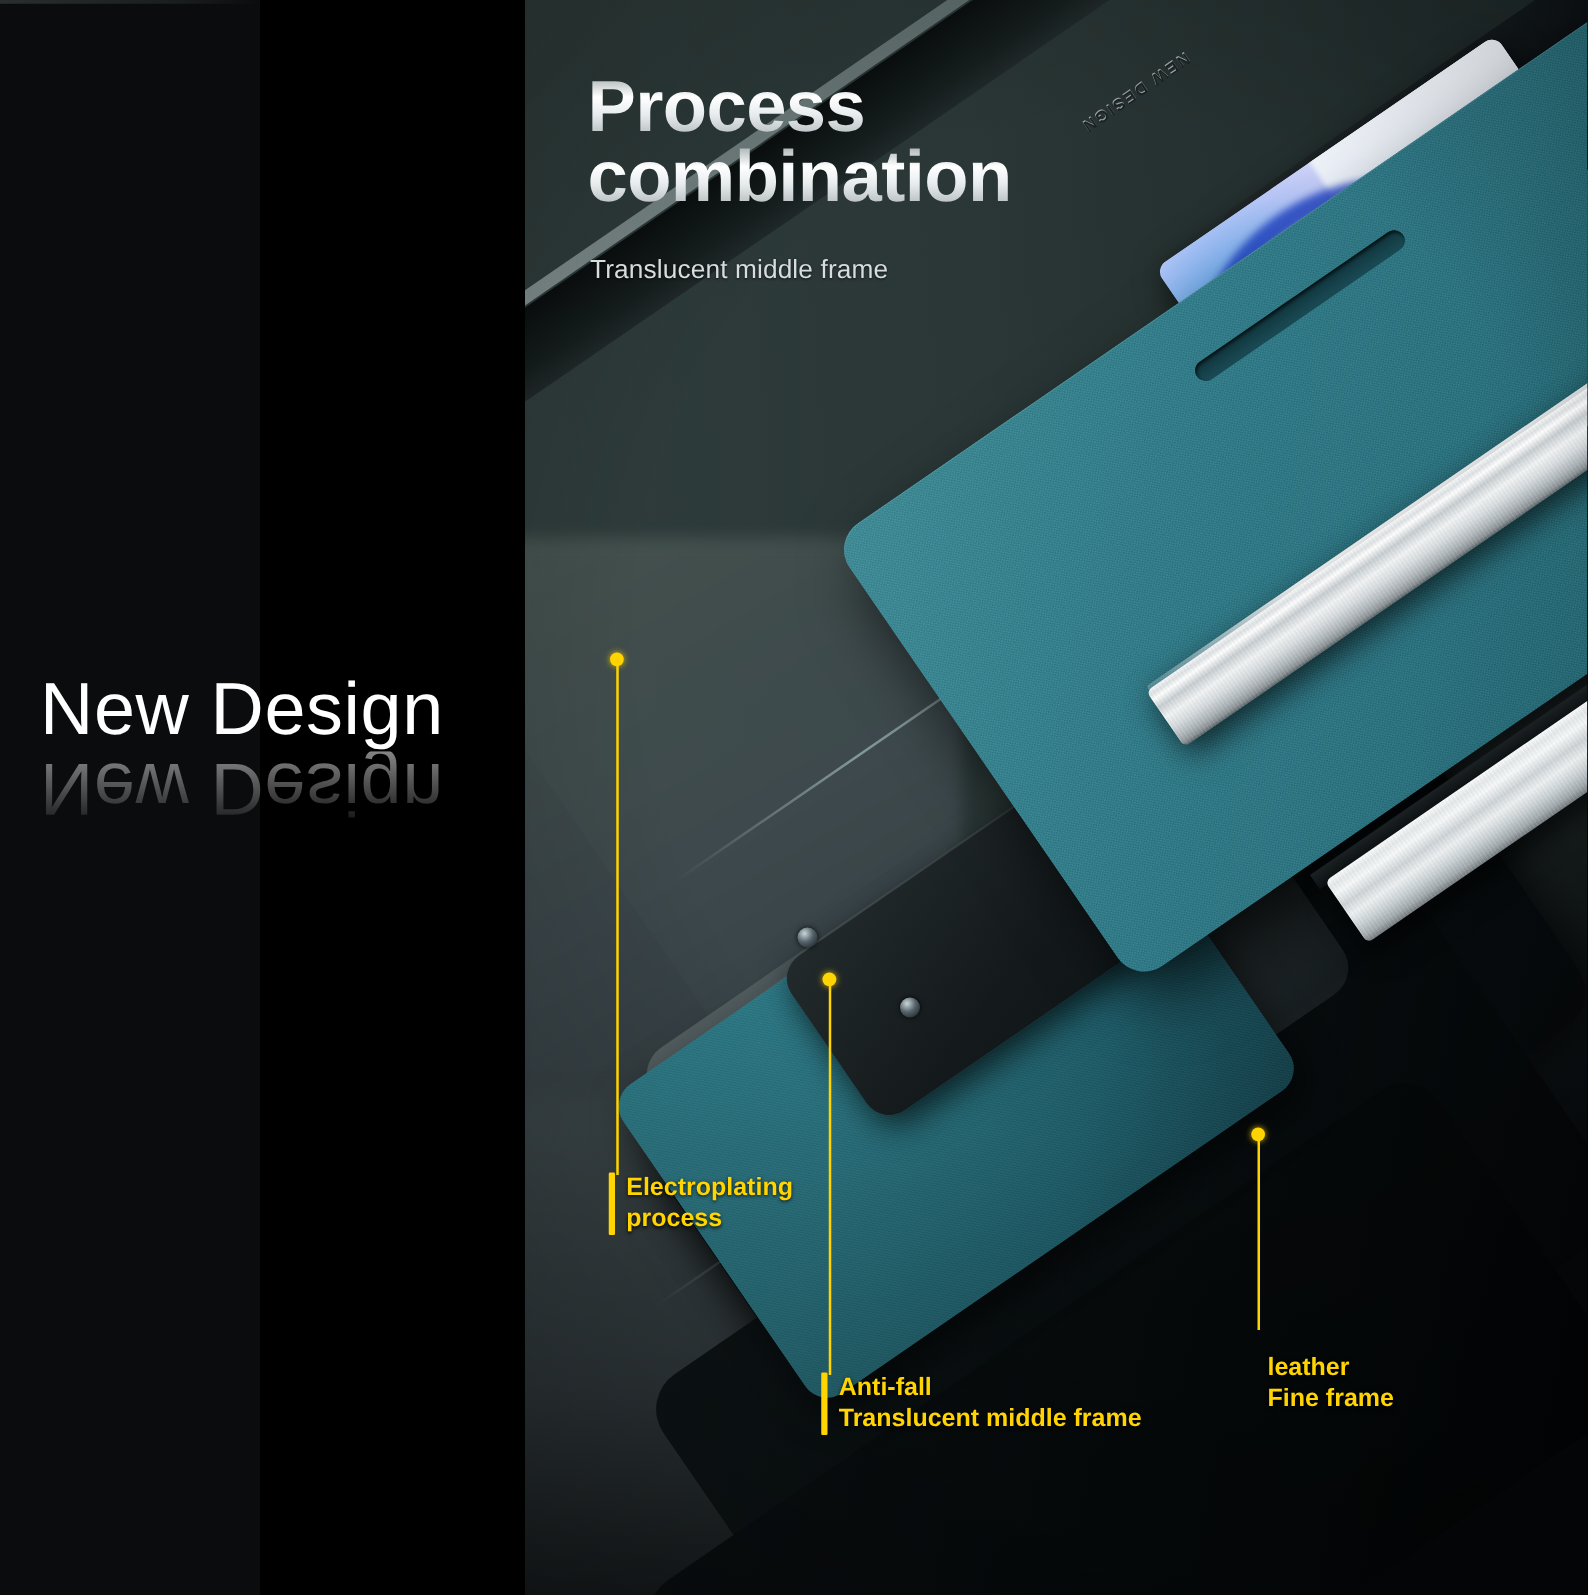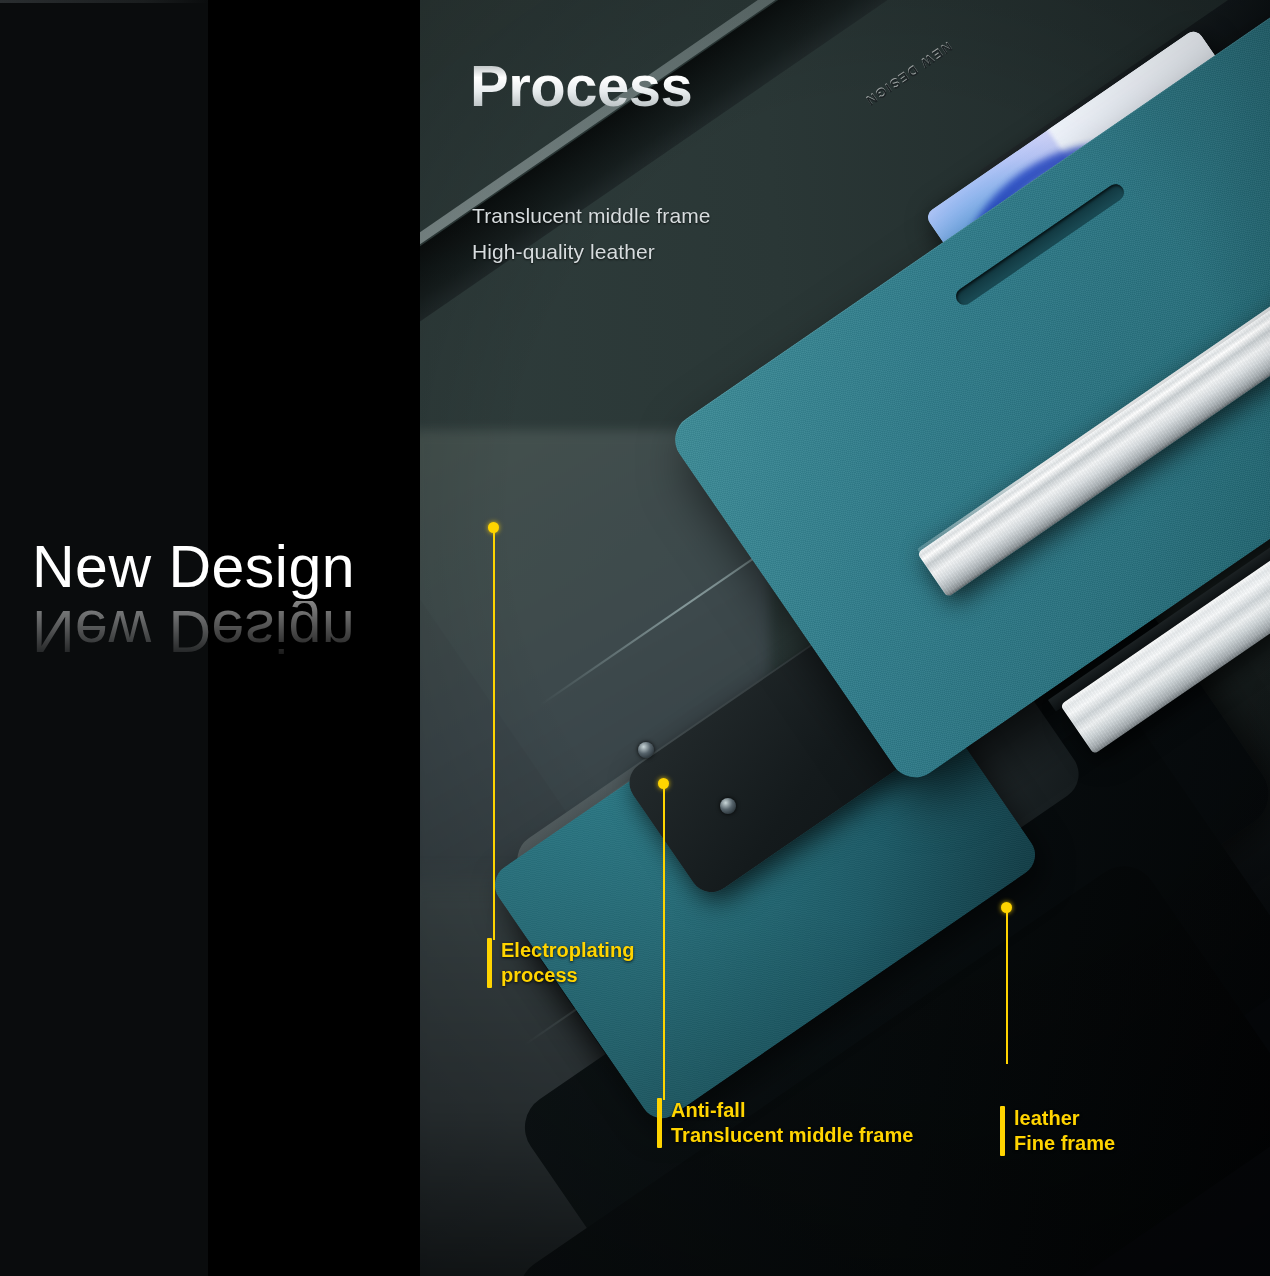--- a/index.html
+++ b/index.html
@@ -372,25 +372,25 @@
       <div class="bar-brush"></div>
     </div>
 
     <div class="vignette"></div>
   </div>
 
   <div class="bar-label">NEW DESIGN</div>
 
   <div class="headline">
     <span class="h-line">Process</span>
+    <span class="h-line">combination</span>
   </div>
 
   <div class="sublist">
     <span class="s-line">Translucent middle frame</span>
-    <span class="s-line">High-quality leather</span>
   </div>
 
   <div class="newdesign">
     <span class="nd-main">New Design</span>
     <span class="nd-mirror">New Design</span>
   </div>
 
   <div class="dot" style="left:488px;top:522px;"></div>
   <div class="leader" style="left:493px;top:532px;height:408px;"></div>
   <div class="callout" style="left:487px;top:938px;">
@@ -406,21 +406,21 @@
   <div class="callout" style="left:657px;top:1098px;">
     <div class="tick"></div>
     <div class="callout-text">
       <span>Anti-fall</span>
       <span>Translucent middle frame</span>
     </div>
   </div>
 
   <div class="dot" style="left:1001px;top:902px;"></div>
   <div class="leader" style="left:1006px;top:912px;height:152px;"></div>
-  <div class="callout" style="left:1000px;top:1106px;">
+  <div class="callout" style="left:1000px;top:1082px;align-items:center;">
     <div class="tick"></div>
     <div class="callout-text">
       <span>leather</span>
       <span>Fine frame</span>
     </div>
   </div>
 
 </div>
 
 </body></html>

